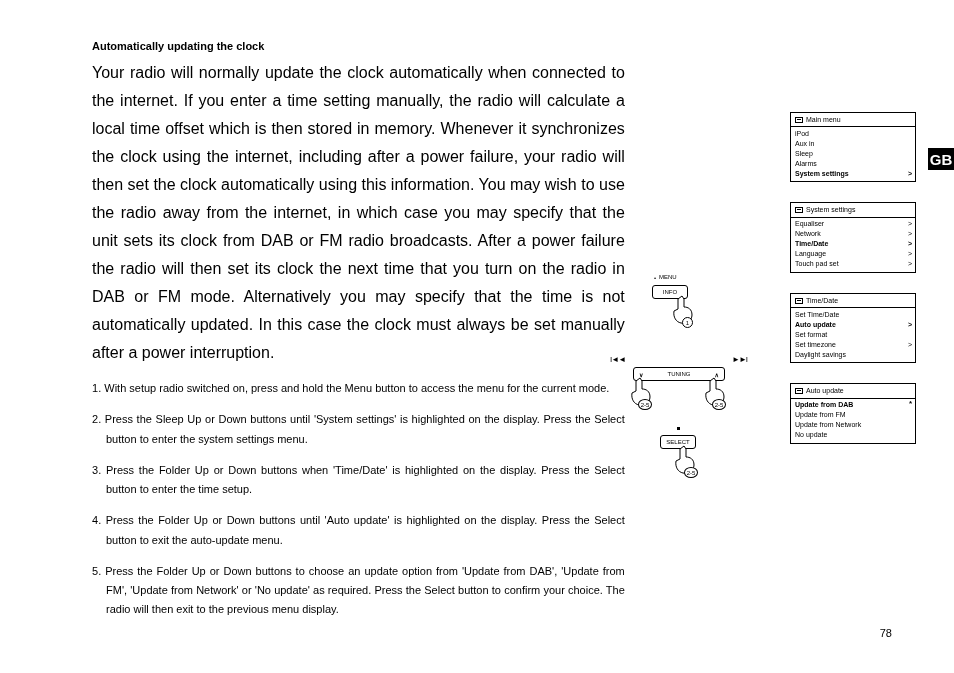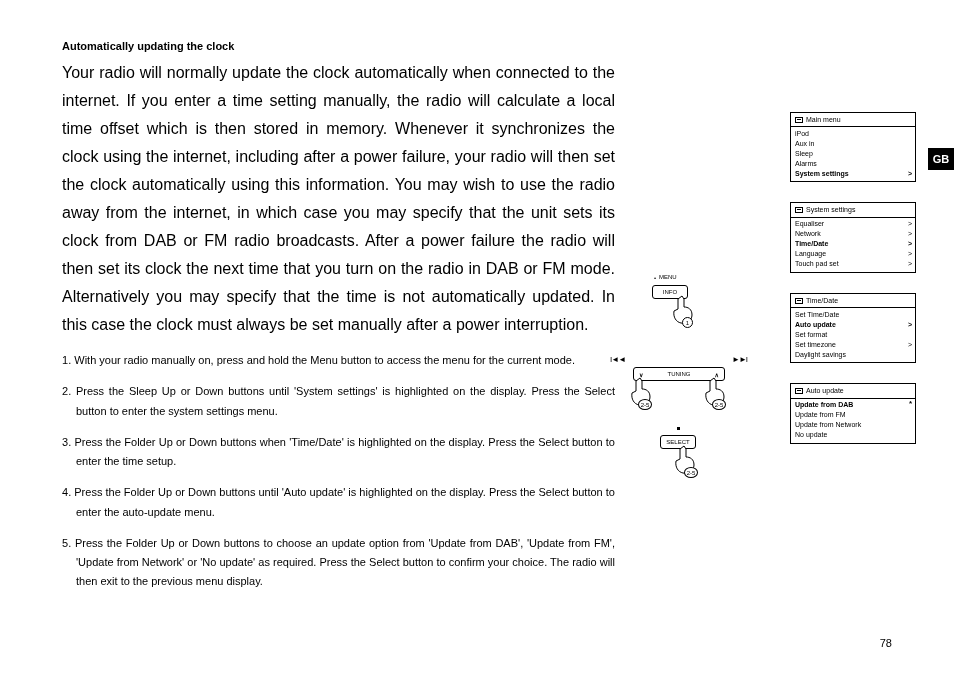--- a/index.html
+++ b/index.html
@@ -1,28 +1,28 @@
 <!DOCTYPE html>
 <html><head>
 <meta charset="utf-8">
 <style>
   * { box-sizing: border-box; margin: 0; padding: 0; }
   html, body { width: 954px; height: 673px; background: #fff; font-family: Arial, Helvetica, sans-serif; color: #000; }
   .page { position: relative; width: 954px; height: 673px; padding: 40px 40px 30px 62px; }
   .section-title { color: #8c8c8c; font-size: 14px; font-weight: bold; margin-bottom: 16px; }
-  .content-row { display: flex; }
+  .content-row { display: flex; margin-left: 30px; }
   .text-col { width: 555px; }
   .right-col { width: 300px; padding-left: 30px; position: relative; }
   .subheading { font-size: 11px; font-weight: bold; margin-bottom: 7px; }
   .body-para { font-size: 16px; line-height: 1.75; text-align: justify; margin-bottom: 12px; }
   ol.steps { list-style: none; counter-reset: step; }
   ol.steps li { counter-increment: step; font-size: 11px; line-height: 1.75; text-align: justify; margin-bottom: 12px; padding-left: 14px; text-indent: -14px; }
   ol.steps li::before { content: counter(step) ". "; }
-  .page-num { position: absolute; right: 62px; bottom: 24px; font-size: 11px; }
-  .gb-tab { position: absolute; right: 0; top: 148px; width: 26px; height: 22px; background: #000; color: #fff; font-size: 11px; font-weight: bold; display: flex; align-items: center; justify-content: center; }
+  .page-num { position: absolute; right: 62px; bottom: 34px; font-size: 11px; }
+  .gb-tab { position: absolute; right: 0; top: 148px; width: 26px; height: 22px; background: #000; color: #fff; font-size: 15px; font-weight: bold; display: flex; align-items: center; justify-content: center; }
 
   
   .menu-stack { position: absolute; right: 38px; top: 112px; display: flex; flex-direction: column; gap: 20px; }
   .menu-box { width: 126px; border: 1px solid #000; background: #fff; font-size: 7px; line-height: 1.35; padding: 1px 0 3px 0; }
   .menu-title { display: flex; align-items: center; gap: 3px; padding: 1px 4px 2px 4px; border-bottom: 1px solid #000; font-weight: normal; }
   .menu-title .mic { width: 8px; height: 6px; border: 1px solid #000; position: relative; }
   .menu-title .mic::after { content: ""; position: absolute; left: 1px; right: 1px; top: 1px; height: 1px; background: #000; }
   .menu-items { padding: 1px 3px 0 4px; }
   .menu-row { display: flex; justify-content: space-between; align-items: center; height: 10px; }
   .menu-row.sel { font-weight: bold; }
@@ -44,24 +44,24 @@
 
 <div class="page">
   <div class="gb-tab">GB</div>
 
 
   <div class="content-row">
     <div class="text-col">
       <div class="subheading">Automatically updating the clock</div>
       <p class="body-para">Your radio will normally update the clock automatically when connected to the internet. If you enter a time setting manually, the radio will calculate a local time offset which is then stored in memory. Whenever it synchronizes the clock using the internet, including after a power failure, your radio will then set the clock automatically using this information. You may wish to use the radio away from the internet, in which case you may specify that the unit sets its clock from DAB or FM radio broadcasts. After a power failure the radio will then set its clock the next time that you turn on the radio in DAB or FM mode. Alternatively you may specify that the time is not automatically updated. In this case the clock must always be set manually after a power interruption.</p>
       <ol class="steps">
-        <li>With your radio manually on, press and hold the Menu button to access the menu for the current mode.</li>
+        <li>With setup radio switched on, press and hold the Menu button to access the menu for the current mode.</li>
         <li>Press the Sleep Up or Down buttons until 'System settings' is highlighted on the display. Press the Select button to enter the system settings menu.</li>
         <li>Press the Folder Up or Down buttons when 'Time/Date' is highlighted on the display. Press the Select button to enter the time setup.</li>
-        <li>Press the Folder Up or Down buttons until 'Auto update' is highlighted on the display. Press the Select button to enter the auto-update menu.</li>
+        <li>Press the Folder Up or Down buttons until 'Auto update' is highlighted on the display. Press the Select button to exit the auto-update menu.</li>
         <li>Press the Folder Up or Down buttons to choose an update option from 'Update from DAB', 'Update from FM', 'Update from Network' or 'No update' as required. Press the Select button to confirm your choice. The radio will then exit to the previous menu display.</li>
       </ol>
     </div>
 
     <div class="right-col"></div>
   </div>
 
   <div class="diagram">
     <span class="lbl" style="left:44px; top:0;">•</span>
     <span class="lbl" style="left:49px; top:-1px;">MENU</span>

